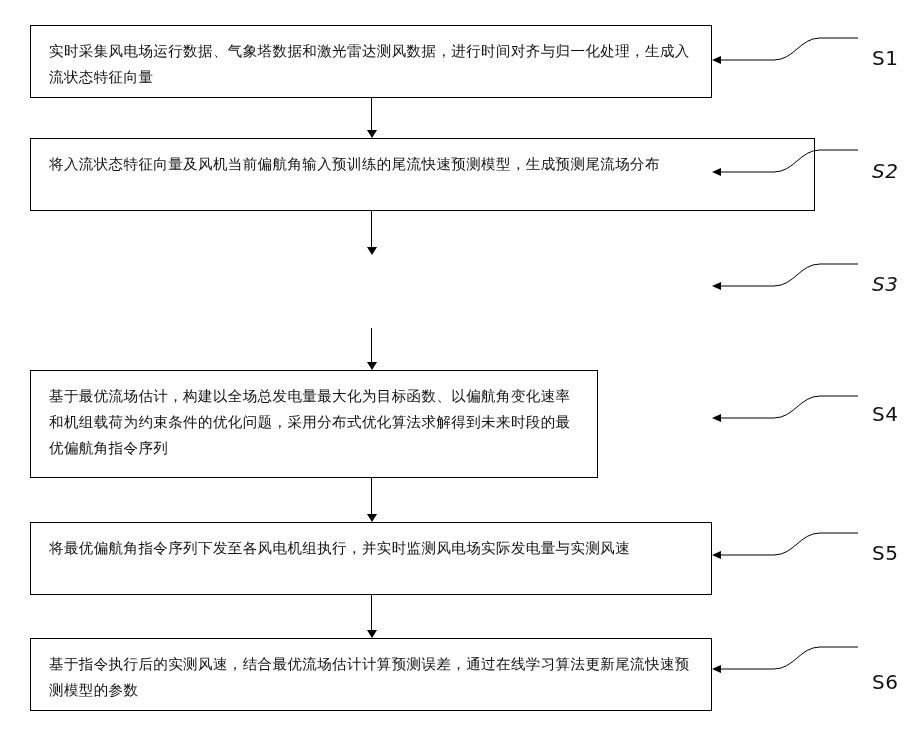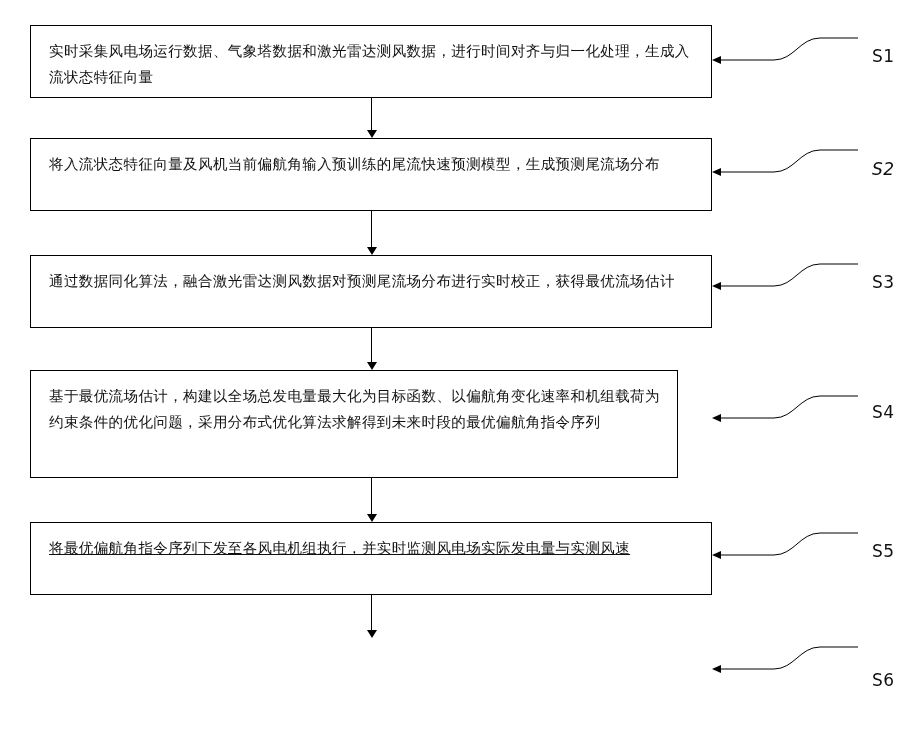--- a/index.html
+++ b/index.html
@@ -29,21 +29,21 @@
     background: #ffffff;
     padding: 12px 14px 10px 18px;
     font-size: 14.5px;
     line-height: 26px;
     letter-spacing: 0.4px;
     color: #111;
     text-align: left;
   }
   .step-label {
     position: absolute;
-    font-size: 17px;
+    font-size: 20px;
     letter-spacing: 0.5px;
     color: #111;
     font-family: "DejaVu Sans", "Liberation Sans", sans-serif;
   }
   .conn-line {
     position: absolute;
     background: #000000;
     width: 1px;
   }
   .arrow-head {
@@ -62,44 +62,44 @@
 </head>
 <body>
 
 <div id="flow">
     <div class="step-box" style="left: 30px; top: 25px; width: 682px; height: 73px;">实时采集风电场运行数据、气象塔数据和激光雷达测风数据，进行时间对齐与归一化处理，生成入流状态特征向量</div>
     <div class="step-label" style="left: 872px; top: 46px;">S1</div>
     <svg class="leader" width="164" height="44" style="left: 712px; top: 28px;">
       <path d="M 6,32 L 62,32 C 82,32 88,10 108,10 L 146,10" fill="none" stroke="#000000" stroke-width="1"></path>
       <polygon points="0,32 9,28 9,36" fill="#000000"></polygon>
     </svg>
-    <div class="step-box" style="left: 30px; top: 138px; width: 682px; height: 73px;">将入流状态特征向量及风机当前偏航角输入预训练的尾流快速预测模型，生成预测尾流场分布</div>
+    <div class="step-box" style="left: 30px; top: 138px; width: 785px; height: 73px;">将入流状态特征向量及风机当前偏航角输入预训练的尾流快速预测模型，生成预测尾流场分布</div>
     <div class="step-label" style="left: 872px; top: 159px; font-style: italic;">S2</div>
     <svg class="leader" width="164" height="44" style="left: 712px; top: 140px;">
       <path d="M 6,32 L 62,32 C 82,32 88,10 108,10 L 146,10" fill="none" stroke="#000000" stroke-width="1"></path>
       <polygon points="0,32 9,28 9,36" fill="#000000"></polygon>
     </svg>
-    <div class="step-box" style="left: 30px; top: 255px; width: 682px; height: 73px;">通过数据同化算法，融合激光雷达测风数据对预测尾流场分布进行实时校正，获得最优流场估计</div>
-    <div class="step-label" style="left: 872px; top: 272px;">S3</div>
+    <div class="step-label" style="left: 872px; top: 272px; font-style: italic;">S3</div>
     <svg class="leader" width="164" height="44" style="left: 712px; top: 254px;">
       <path d="M 6,32 L 62,32 C 82,32 88,10 108,10 L 146,10" fill="none" stroke="#000000" stroke-width="1"></path>
       <polygon points="0,32 9,28 9,36" fill="#000000"></polygon>
     </svg>
-    <div class="step-box" style="left: 30px; top: 370px; width: 648px; height: 108px;">基于最优流场估计，构建以全场总发电量最大化为目标函数、以偏航角变化速率和机组载荷为约束条件的优化问题，采用分布式优化算法求解得到未来时段的最优偏航角指令序列</div>
+    <div class="step-box" style="left: 30px; top: 370px; width: 568px; height: 108px;">基于最优流场估计，构建以全场总发电量最大化为目标函数、以偏航角变化速率和机组载荷为约束条件的优化问题，采用分布式优化算法求解得到未来时段的最优偏航角指令序列</div>
     <div class="step-label" style="left: 872px; top: 402px;">S4</div>
     <svg class="leader" width="164" height="44" style="left: 712px; top: 386px;">
       <path d="M 6,32 L 62,32 C 82,32 88,10 108,10 L 146,10" fill="none" stroke="#000000" stroke-width="1"></path>
       <polygon points="0,32 9,28 9,36" fill="#000000"></polygon>
     </svg>
-    <div class="step-box" style="left: 30px; top: 522px; width: 682px; height: 73px; text-decoration: underline;">将最优偏航角指令序列下发至各风电机组执行，并实时监测风电场实际发电量与实测风速</div>
+    <div class="step-box" style="left: 30px; top: 522px; width: 682px; height: 73px;">将最优偏航角指令序列下发至各风电机组执行，并实时监测风电场实际发电量与实测风速</div>
     <div class="step-label" style="left: 872px; top: 541px;">S5</div>
     <svg class="leader" width="164" height="44" style="left: 712px; top: 523px;">
       <path d="M 6,32 L 62,32 C 82,32 88,10 108,10 L 146,10" fill="none" stroke="#000000" stroke-width="1"></path>
       <polygon points="0,32 9,28 9,36" fill="#000000"></polygon>
     </svg>
+    <div class="step-box" style="left: 30px; top: 638px; width: 682px; height: 73px;">基于指令执行后的实测风速，结合最优流场估计计算预测误差，通过在线学习算法更新尾流快速预测模型的参数</div>
     <div class="step-label" style="left: 872px; top: 670px;">S6</div>
     <svg class="leader" width="164" height="44" style="left: 712px; top: 637px;">
       <path d="M 6,32 L 62,32 C 82,32 88,10 108,10 L 146,10" fill="none" stroke="#000000" stroke-width="1"></path>
       <polygon points="0,32 9,28 9,36" fill="#000000"></polygon>
     </svg>
     <div class="conn-line" style="left: 371px; top: 98px; height: 33px;"></div>
     <div class="arrow-head" style="left: 366.5px; top: 130px;"></div>
     <div class="conn-line" style="left: 371px; top: 211px; height: 37px;"></div>
     <div class="arrow-head" style="left: 366.5px; top: 247px;"></div>
     <div class="conn-line" style="left: 371px; top: 328px; height: 35px;"></div>

